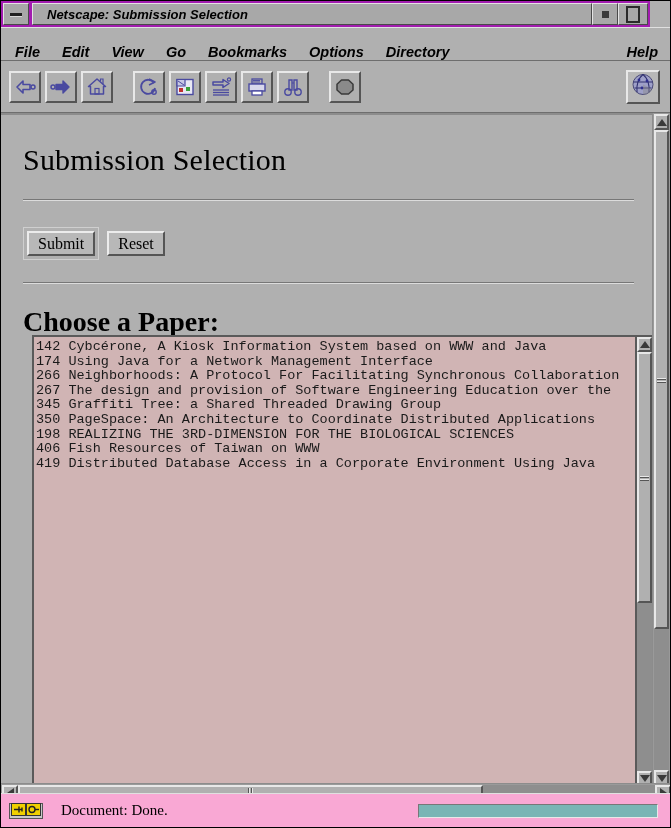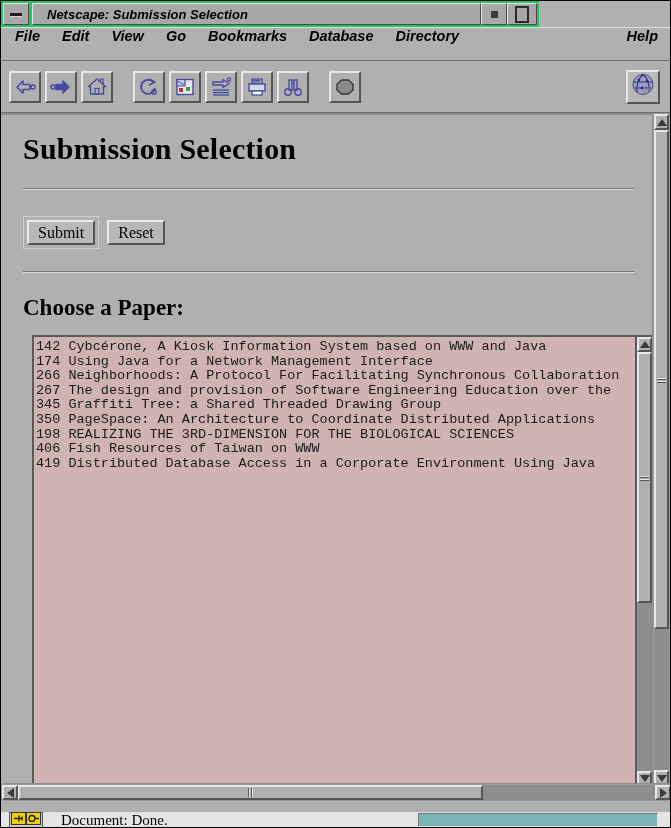--- a/index.html
+++ b/index.html
@@ -18,22 +18,22 @@
     background: #b0b0b0;
     overflow: hidden;
     box-sizing: border-box;
     border: 1px solid #000;
   }
 
   
   .titlebar {
     position: absolute;
     left: 0; top: 0;
-    width: 538px; height: 26px;
-    background: #22c55e;
+    width: 649px; height: 26px;
+    background: #a21caf;
     box-sizing: border-box;
     display: flex;
     align-items: stretch;
   }
   .tb-btn {
     width: 26px;
     box-sizing: border-box;
     border: 1px solid;
     border-color: #e4e4e4 #4a4a4a #4a4a4a #e4e4e4;
     background: #a8a8a8;
@@ -83,21 +83,21 @@
   
   .menubar {
     position: absolute;
     left: 0; top: 26px;
     width: 671px; height: 34px;
     background: #b0b0b0;
     border-top: 1px solid #e0e0e0;
     border-bottom: 1px solid #6e6e6e;
     box-sizing: border-box;
     display: flex;
-    align-items: flex-start;
+    align-items: flex-end;
     padding: 0 14px;
   }
   .menu-item {
     font-family: "Liberation Sans", sans-serif;
     font-style: italic;
     font-weight: bold;
     font-size: 14.5px;
     color: #000;
     margin-right: 22px;
     white-space: nowrap;
@@ -148,24 +148,24 @@
     position: absolute;
     left: 0; top: 112px;
     width: 653px; height: 674px;
     background: #b0b0b0;
     box-sizing: border-box;
     border-top: 2px solid #8c8c8c;
     overflow: hidden;
   }
   .page-h1 {
     font-family: "Liberation Serif", serif;
-    font-weight: bold;
+    font-weight: normal;
     font-size: 30px;
     color: #000;
-    margin: 17px 0 0 22px;
+    margin: 28px 0 0 22px;
     letter-spacing: .2px;
   }
   .hrule {
     height: 0;
     border-top: 1px solid #777;
     border-bottom: 1px solid #dcdcdc;
     margin: 22px 20px 0 22px;
   }
   .form-row {
     margin: 26px 0 0 22px;
@@ -185,21 +185,21 @@
     background: #b8b8b8;
     border: 2px solid;
     border-color: #ececec #555 #555 #ececec;
     padding: 2px 9px 1px;
     cursor: pointer;
     line-height: 1.1;
   }
   .page-h2 {
     font-family: "Liberation Serif", serif;
     font-weight: bold;
-    font-size: 23px;
+    font-size: 28px;
     color: #000;
     margin: 22px 0 0 22px;
   }
 
   
   .listbox-wrap {
     position: absolute;
     left: 31px; top: 220px;
     width: 622px; height: 453px;
     box-sizing: border-box;
@@ -310,22 +310,22 @@
     top: 1px; bottom: 1px;
     width: 6px;
     background-image: repeating-linear-gradient(90deg,
       #555 0 1px, #e8e8e8 1px 2px, #b0b0b0 2px 3px);
   }
 
   
   .statusbar {
     position: absolute;
     left: 0; bottom: 0;
-    width: 671px; height: 15px;
-    background: #e5e5e5;
+    width: 671px; height: 34px;
+    background: #f9a8d4;
     box-sizing: border-box;
     border-top: 1px solid #e0e0e0;
     display: flex;
     align-items: center;
     padding: 0 8px;
   }
   .sec-icon {
     width: 34px; height: 16px;
     background: #c8c8c8;
     border: 1px solid #555;
@@ -376,21 +376,21 @@
       </div>
     </div>
   </div>
 
   <div class="menubar">
     <span class="menu-item">File</span>
     <span class="menu-item">Edit</span>
     <span class="menu-item">View</span>
     <span class="menu-item">Go</span>
     <span class="menu-item">Bookmarks</span>
-    <span class="menu-item">Database</span>
+    <span class="menu-item">Options</span>
     <span class="menu-item">Directory</span>
     <span class="menu-spring"></span>
     <span class="menu-item help">Help</span>
   </div>
 
   <div class="toolbar">
 
     <div class="tbar-btn">
       <span>
         <svg width="22" height="18" viewBox="0 0 22 18">

